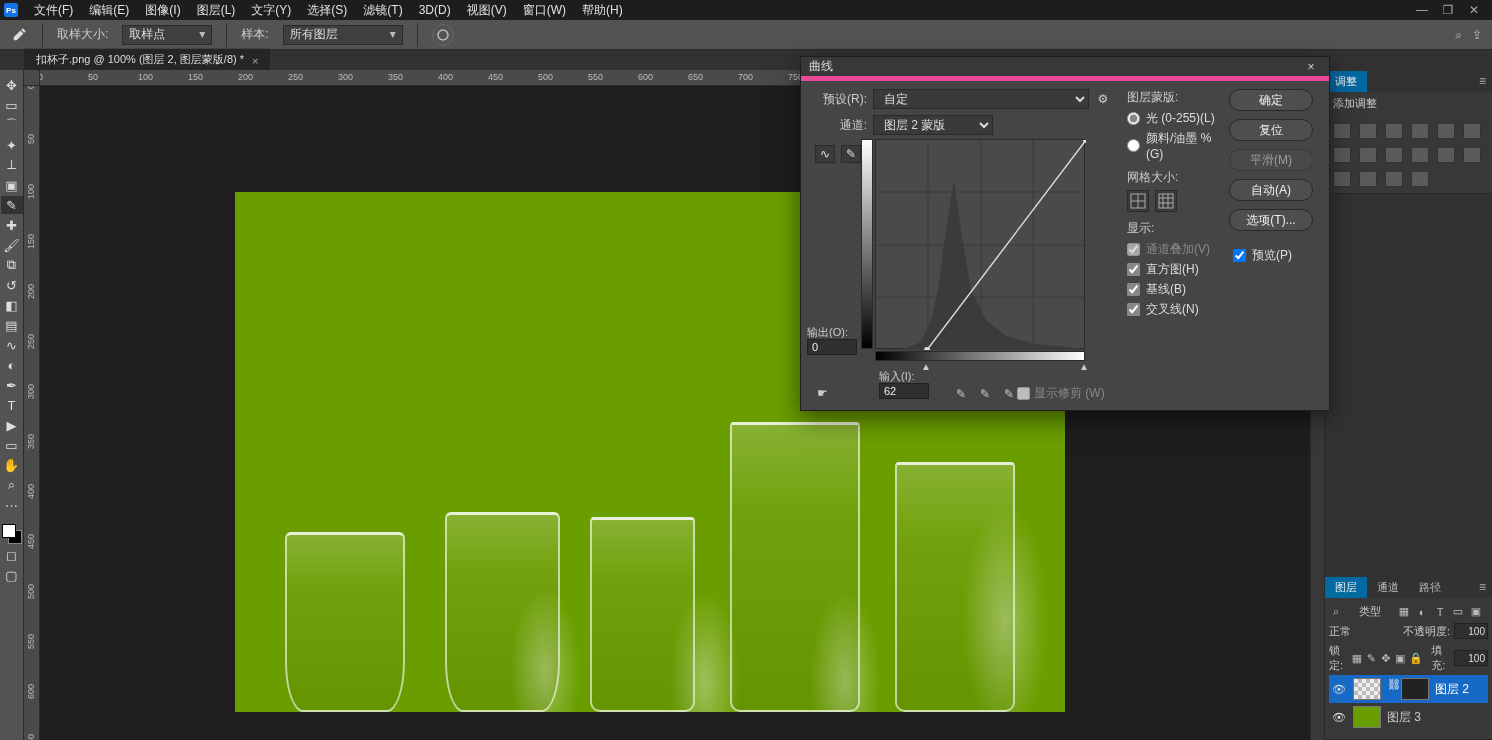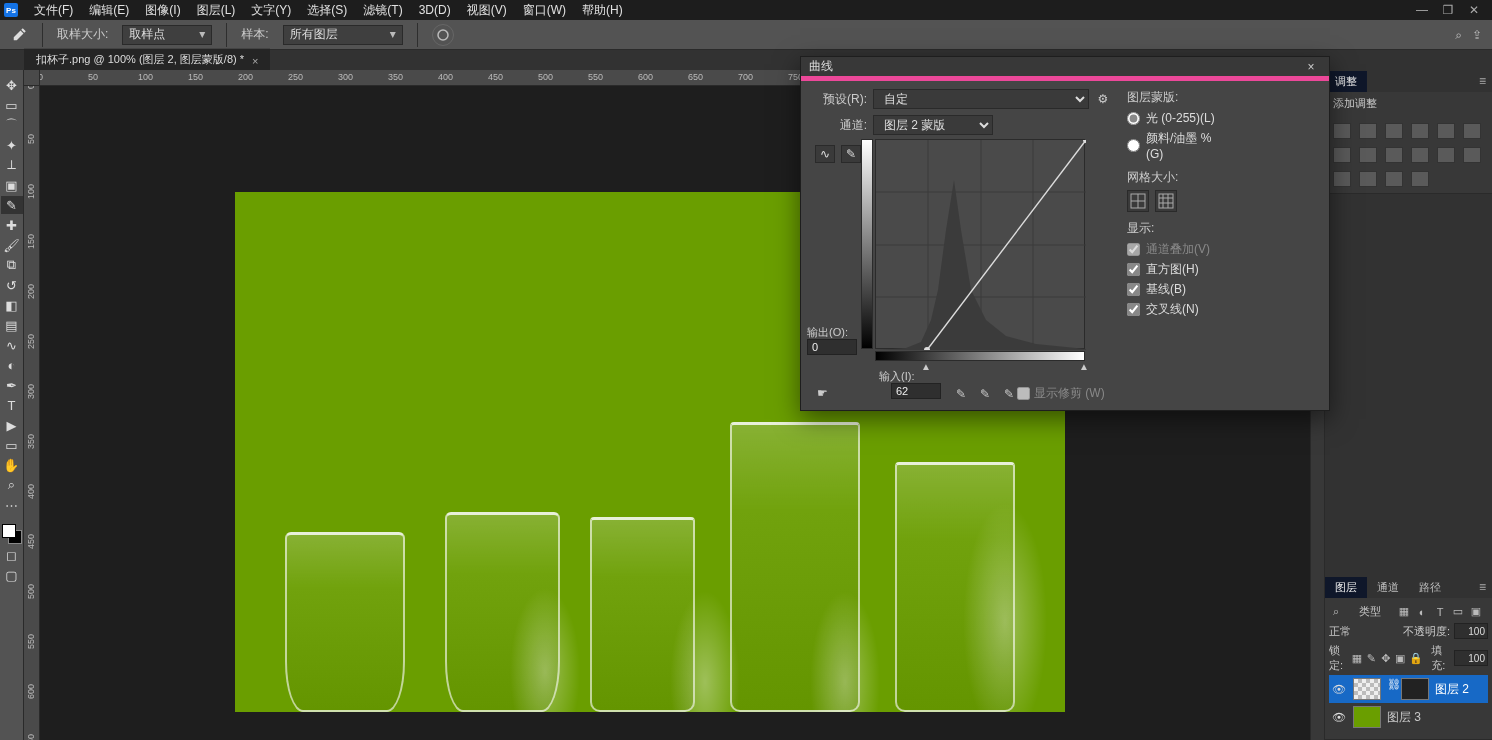--- a/index.html
+++ b/index.html
@@ -128,21 +128,21 @@
     background:#383838; border-left:1px solid #2a2a2a;
     display:flex; flex-direction:column;
   }
   .panel{
     border-bottom:1px solid #2a2a2a;
   }
   .panel .tabs{
     display:flex; background:#323232; height:22px; align-items:center;
   }
   .panel .tabs .ptab{ padding:3px 10px; color:#bbb; font-size:11px;}
-  .panel .tabs .ptab.active{ background:#0f172a; color:#eee;}
+  .panel .tabs .ptab.active{ background:#0369a1; color:#eee;}
   .panel .tabs .flex{flex:1;}
   .panel .tabs .menu{ padding:0 6px; color:#aaa;}
   .adjust-icons{
     padding:6px 8px; display:flex; flex-wrap:wrap; gap:8px;
   }
   .adjust-icons .ai{ width:18px;height:16px; background:#5a5a5a; border:1px solid #333; }
   .adjust-title{ padding:4px 8px 6px; color:#ccc; font-size:11px;}
   
   .layers-body{ padding:4px 4px 8px; font-size:11px;}
   .layers-body .row1{ display:flex; align-items:center; gap:4px; padding:2px 0;}
@@ -492,21 +492,21 @@
         </svg>
       </div>
       <div class="gradient-h"></div>
       <span class="slider-tri" style="left:120px">▲</span>
       <span class="slider-tri" style="left:278px">▲</span>
 
       <span class="io-label" style="left:6px; top:244px">输出(O):</span>
       <input class="io-box" style="left: 6px; top: 258px;" value="0">
 
       <span class="io-label" style="left:78px; top:288px">输入(I):</span>
-      <input class="io-box" style="left: 78px; top: 302px; margin-left: 12px;" value="62">
+      <input class="io-box" style="left: 78px; top: 302px;" value="62">
 
       <span class="hand-icon">☛</span>
       <div class="droppers">
         <span class="d">✎</span>
         <span class="d">✎</span>
         <span class="d">✎</span>
       </div>
       <label class="show-clip">
         <input type="checkbox" disabled="" style=""> 
           <span>显示修剪 (W)</span>
@@ -556,14 +556,25 @@
       <label class="chk">
           <input type="checkbox" checked="" style=""> 
           <span>基线(B)</span>
         </label>
       <label class="chk">
           <input type="checkbox" checked="" style=""> 
           <span>交叉线(N)</span>
         </label>
     </div>
 
+    <div class="rightbtns">
+      <div class="btn">确定</div>
+      <div class="btn">复位</div>
+      <div class="btn" style="opacity:.5">平滑(M)</div>
+      <div class="btn">自动(A)</div>
+      <div class="btn">选项(T)...</div>
+      <label class="chk">
+          <input type="checkbox" checked="" style=""> 
+          <span>预览(P)</span>
+        </label>
+    </div>
   </div>
 </div>
 
 </body></html>

